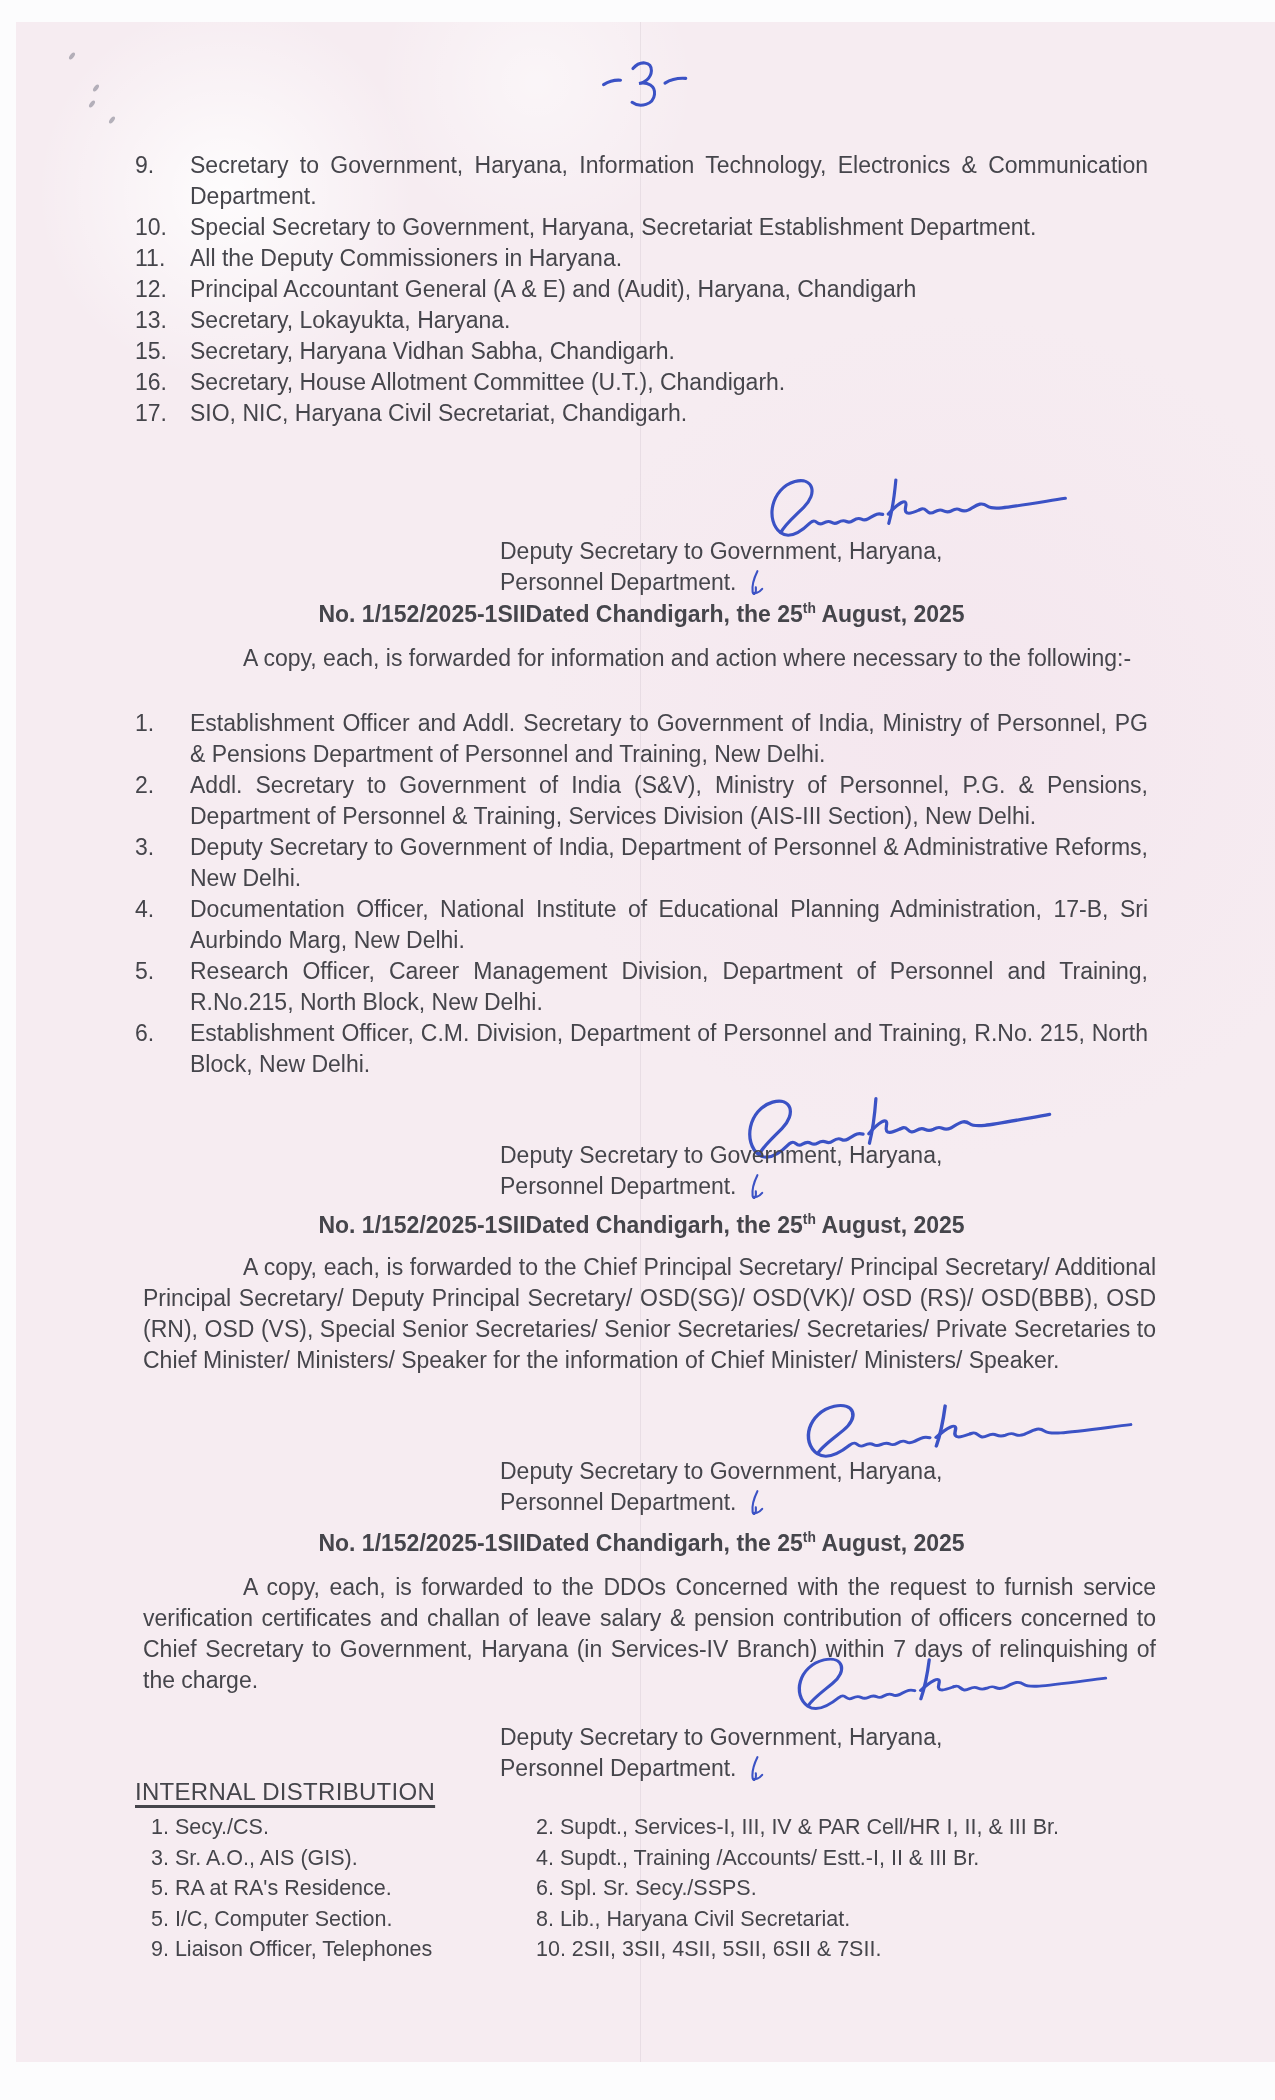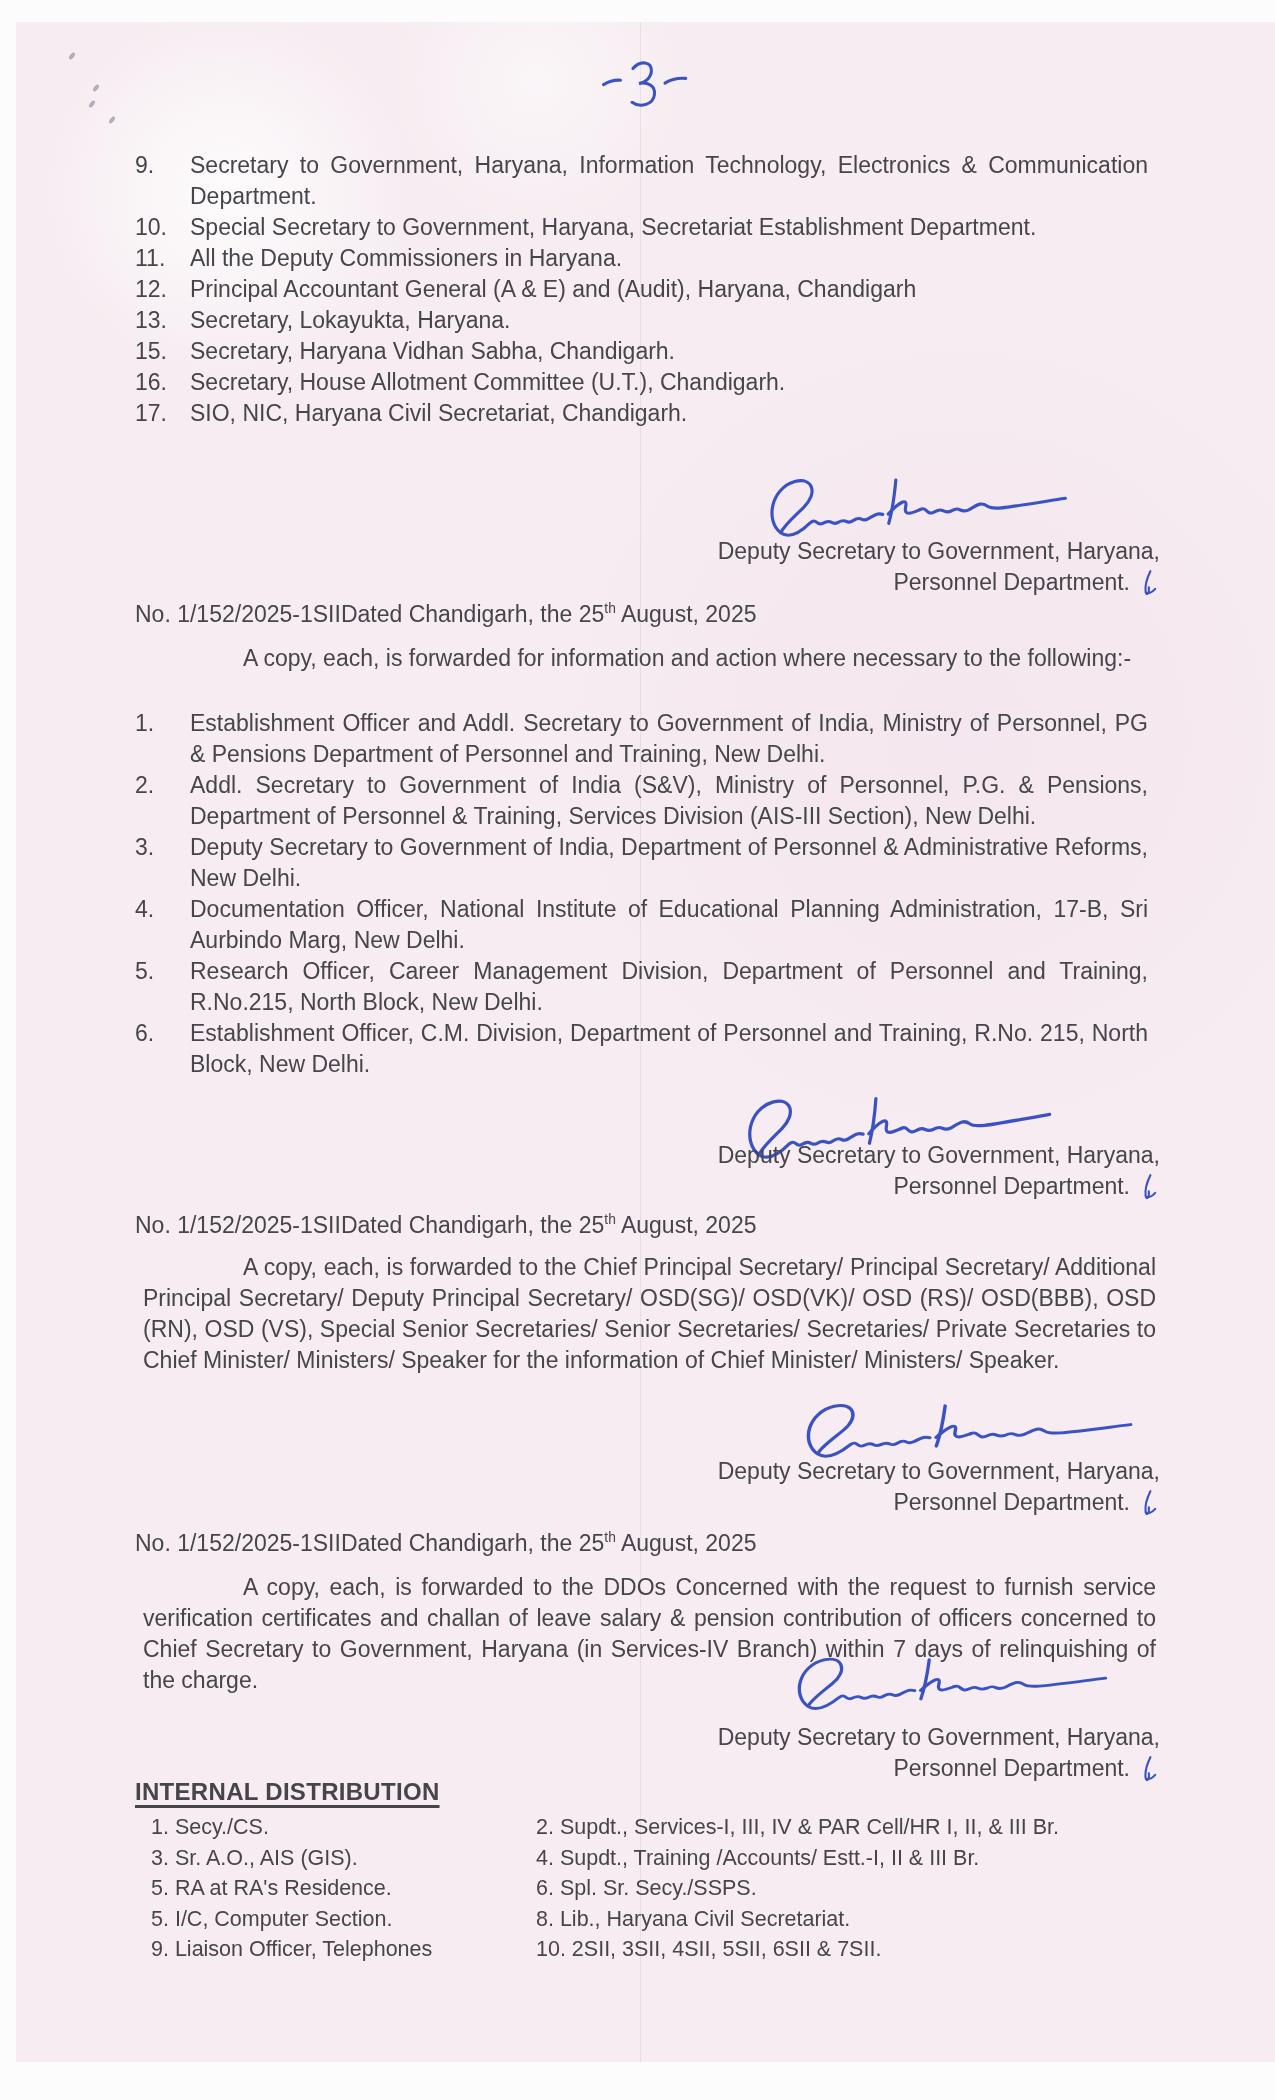--- a/index.html
+++ b/index.html
@@ -25,33 +25,33 @@
   .staple-dot{
     position:absolute;width:4px;height:8px;border-radius:50%;
     background:rgba(112,112,128,0.5);transform:rotate(38deg);
   }
   .blk{position:absolute;font-size:23px;line-height:31px;}
   .list{left:135px;width:1013px;}
   .li{display:flex;}
   .li .num{flex:0 0 55px;}
   .li .t{flex:1;text-align:justify;}
   .para{left:143px;width:1013px;text-align:justify;text-indent:100px;}
-  .refline{left:135px;width:1013px;display:flex;justify-content:flex-start;}
-  .signoff{left:520px;width:640px;text-align:right;}
+  .refline{left:135px;width:1013px;display:flex;justify-content:center;font-weight:bold;}
+  .signoff{left:500px;width:640px;text-align:left;}
   sup{font-size:60%;line-height:0;}
   .sig{position:absolute;color:#3b52c5;}
   .sig svg{display:block;}
   .sig1{left:756px;top:464px;transform:rotate(-3deg);}
   .sig2{left:732px;top:1082px;transform:rotate(-4deg);}
   .sig3{left:772px;top:1398px;transform:rotate(-2deg) scaleX(1.18);transform-origin:left center;}
   .sig4{left:760px;top:1652px;transform:rotate(-2deg) scaleX(1.15);transform-origin:left center;}
   .initial-mark{display:inline-block;vertical-align:-10px;margin-left:6px;color:#3b52c5;}
   .pageno{position:absolute;left:598px;top:56px;color:#3b52c5;transform:rotate(-5deg);}
   .id-head{
-    left:135px;top:1776px;font-weight:bold;font-size:24px;letter-spacing:.3px;
+    left:135px;top:1776px;font-weight:normal;font-size:24px;letter-spacing:.3px;
     text-decoration:underline;text-decoration-thickness:2.5px;text-underline-offset:5px;
   }
   .id-rows{
     left:135px;top:1812px;width:1030px;
     display:grid;grid-template-columns:385px auto;
     font-size:21.5px;line-height:30.5px;white-space:nowrap;margin-left:16px;
   }
 </style>
 </head>
 <body>

